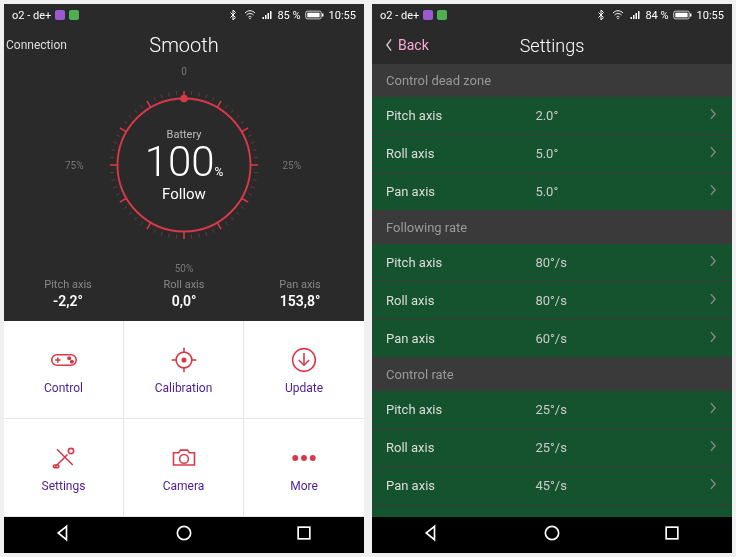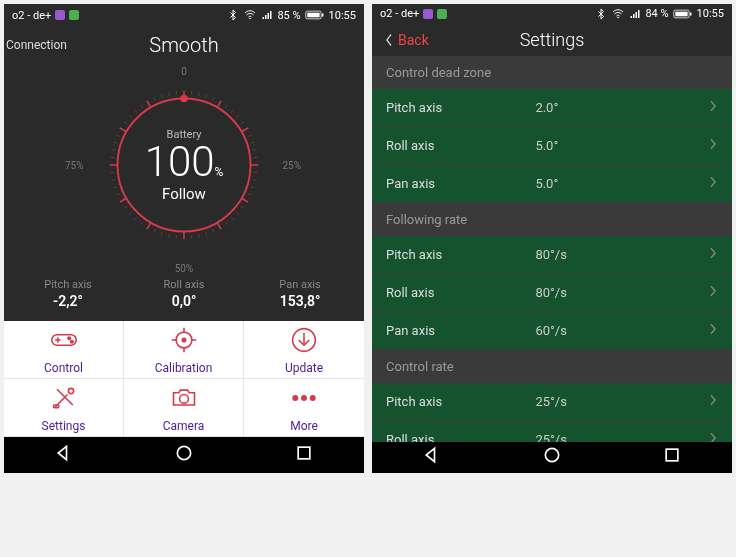--- a/index.html
+++ b/index.html
@@ -7,21 +7,21 @@
     background: #f0f0f0;
     font-family: -apple-system, BlinkMacSystemFont, "Segoe UI", Roboto, Arial, sans-serif;
     width: 736px;
     height: 557px;
     display: flex;
     gap: 8px;
     padding: 4px;
   }
   .phone {
     width: 360px;
-    height: 469px;
+    height: 549px;
     background: #000;
     display: flex;
     flex-direction: column;
     overflow: hidden;
   }
   
   .status-bar {
     height: 22px;
     background: #2a2a2a;
     color: #fff;
@@ -140,21 +140,21 @@
   .navbar svg { width: 20px; height: 20px; stroke: #fff; fill: none; stroke-width: 2; }
 
   
   .settings-header {
     height: 38px;
     display: flex;
     align-items: center;
     padding: 0 12px;
     position: relative;
   }
-  .back-btn { display: flex; align-items: center; gap: 4px; color: #ef4444; font-size: 14px; }
+  .back-btn { display: flex; align-items: center; gap: 4px; color: #f9a8d4; font-size: 14px; }
   .settings-title {
     position: absolute;
     left: 50%;
     transform: translateX(-50%);
     font-size: 18px;
     font-weight: 300;
     color: #fff;
   }
   .settings-body {
     flex: 1 1 auto;

